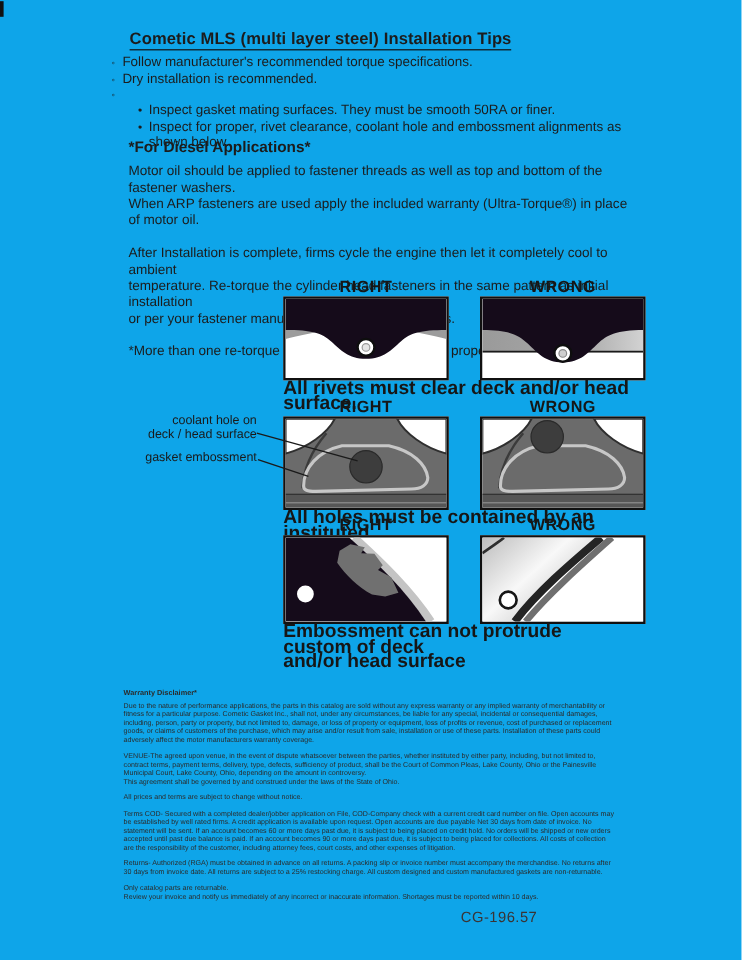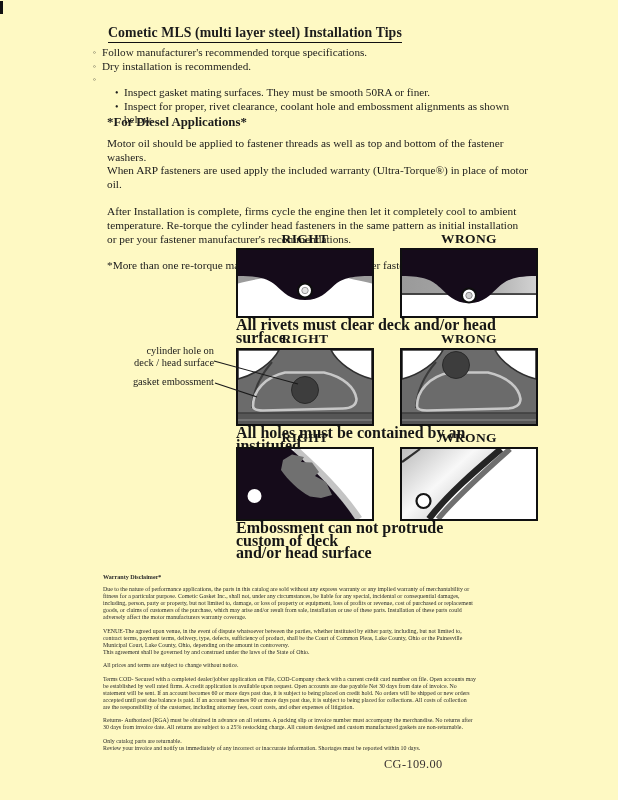--- a/index.html
+++ b/index.html
@@ -1,18 +1,18 @@
 <!DOCTYPE html>
 <html><head>
 <meta charset="utf-8">
 <style>
   html,body { margin:0; padding:0; background:#ffffff; }
   .page {
-    position:relative; width:618px; height:800px; background:#fef9c3;
-    font-family:Liberation Serif, serif; color:#1c1c1c; overflow:hidden;
+    position:relative; width:618px; height:800px; background:#0ea5e9;
+    font-family:Liberation Sans, sans-serif; color:#1c1c1c; overflow:hidden;
   }
   .pre { white-space:pre-line; }
 
   .corner-tick { position:absolute; left:0; top:1px; width:3px; height:13px; background:#111; }
 
   .title {
     position:absolute; left:108px; top:25px;
     font-size:13.8px; font-weight:bold; display:inline-block;
     border-bottom:1.6px solid #111; padding-bottom:1px; letter-spacing:0.1px;
   }
@@ -156,21 +156,21 @@
           <path d="M134,0 H93 C99,12 116,24.5 134,29 Z" fill="#ffffff" stroke="#2f2f2f" stroke-width="1.6"></path>
           <rect y="63" width="134" height="11" fill="#565656"></rect>
           <rect y="62.4" width="134" height="1.1" fill="#333333"></rect>
           <rect y="69.5" width="134" height="1" fill="#8f8f8f"></rect>
         </svg>
       </div>
     </div>
     <div class="caption">All holes must be contained by an instituted.</div>
   </div>
 
-  <div class="anno-labels lab-coolant pre">cylinder hole on
+  <div class="anno-labels lab-coolant pre">coolant hole on
 deck / head surface</div>
   <div class="anno-labels lab-emboss">gasket embossment</div>
   <svg class="leader-overlay" viewBox="0 0 200 66">
     <line x1="104" y1="21" x2="188" y2="44" stroke="#1a1a1a" stroke-width="1.1"></line>
     <line x1="105" y1="43" x2="147" y2="57" stroke="#1a1a1a" stroke-width="1.1"></line>
   </svg>
 
   <div class="diag-section s3">
     <div class="diag-headers">
       <span class="dh">RIGHT</span>
@@ -224,15 +224,15 @@
 be established by well rated firms.  A credit application is available upon request.  Open accounts are due payable Net 30 days from date of invoice.  No
 statement will be sent.  If an account becomes 60 or more days past due, it is subject to being placed on credit hold.  No orders will be shipped or new orders
 accepted until past due balance is paid.  If an account becomes 90 or more days past due, it is subject to being placed for collections.  All costs of collection
 are the responsibility of the customer, including attorney fees, court costs, and other expenses of litigation.</p>
     <p class="pre">Returns- Authorized (RGA) must be obtained in advance on all returns.  A packing slip or invoice number must accompany the merchandise.  No returns after
 30 days from invoice date.  All returns are subject to a 25% restocking charge.  All custom designed and custom manufactured gaskets are non-returnable.</p>
     <p class="pre">Only catalog parts are returnable.
 Review your invoice and notify us immediately of any incorrect or inaccurate information.  Shortages must be reported within 10 days.</p>
   </div>
 
-  <div class="footer-code">CG-109.00</div>
+  <div class="footer-code">CG-196.57</div>
 
 </div>
 
 </body></html>

